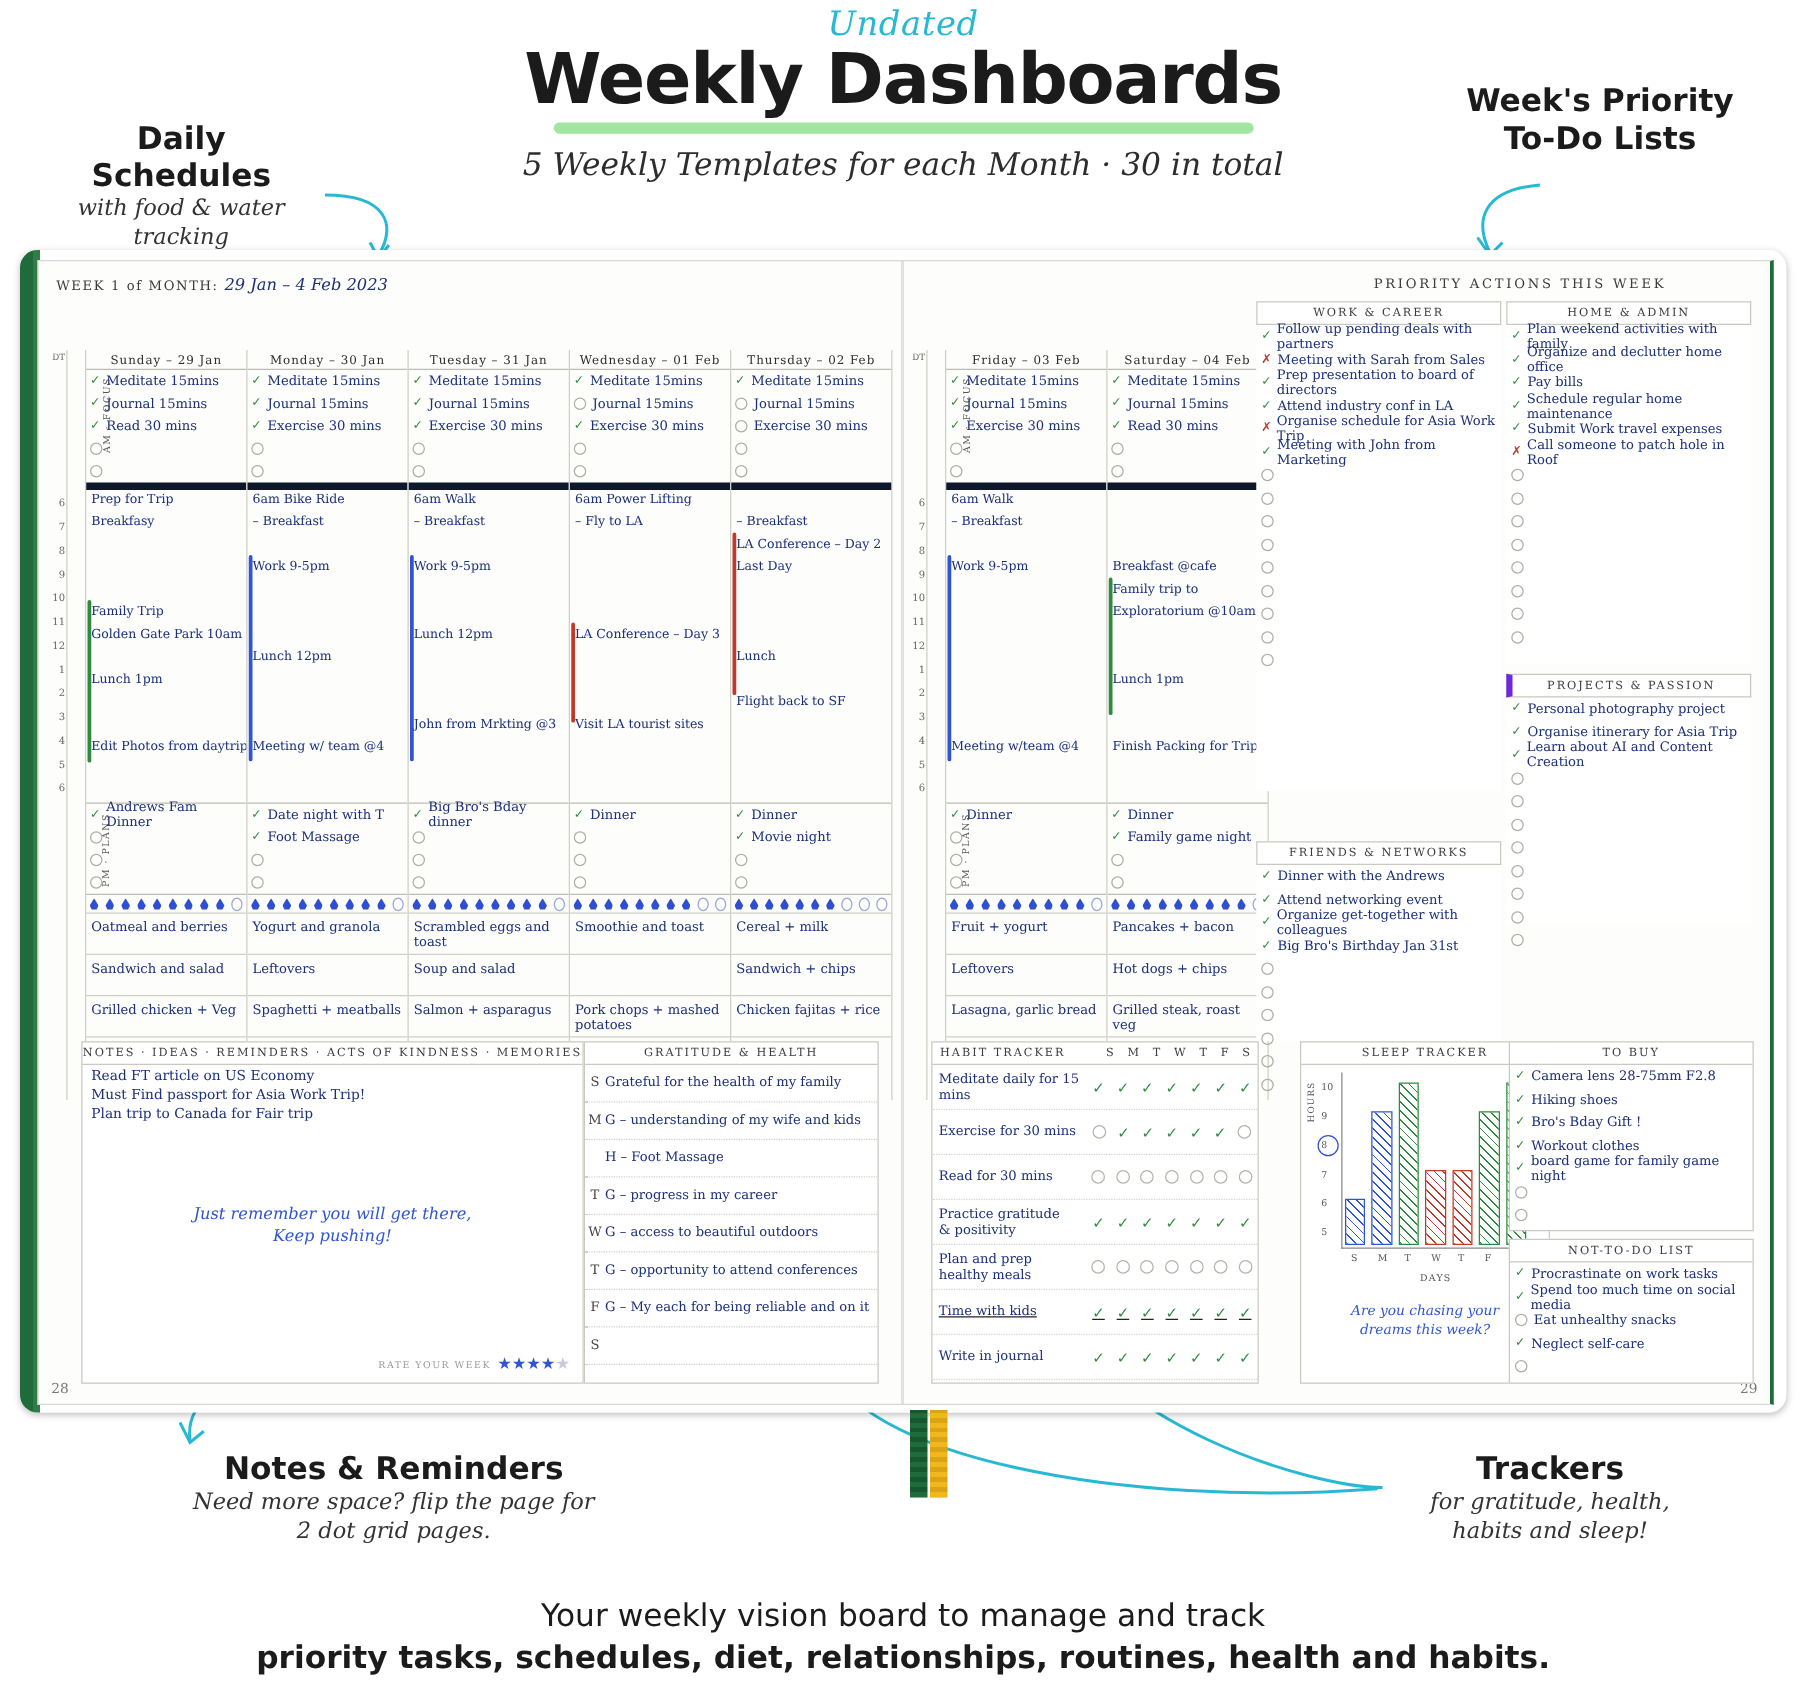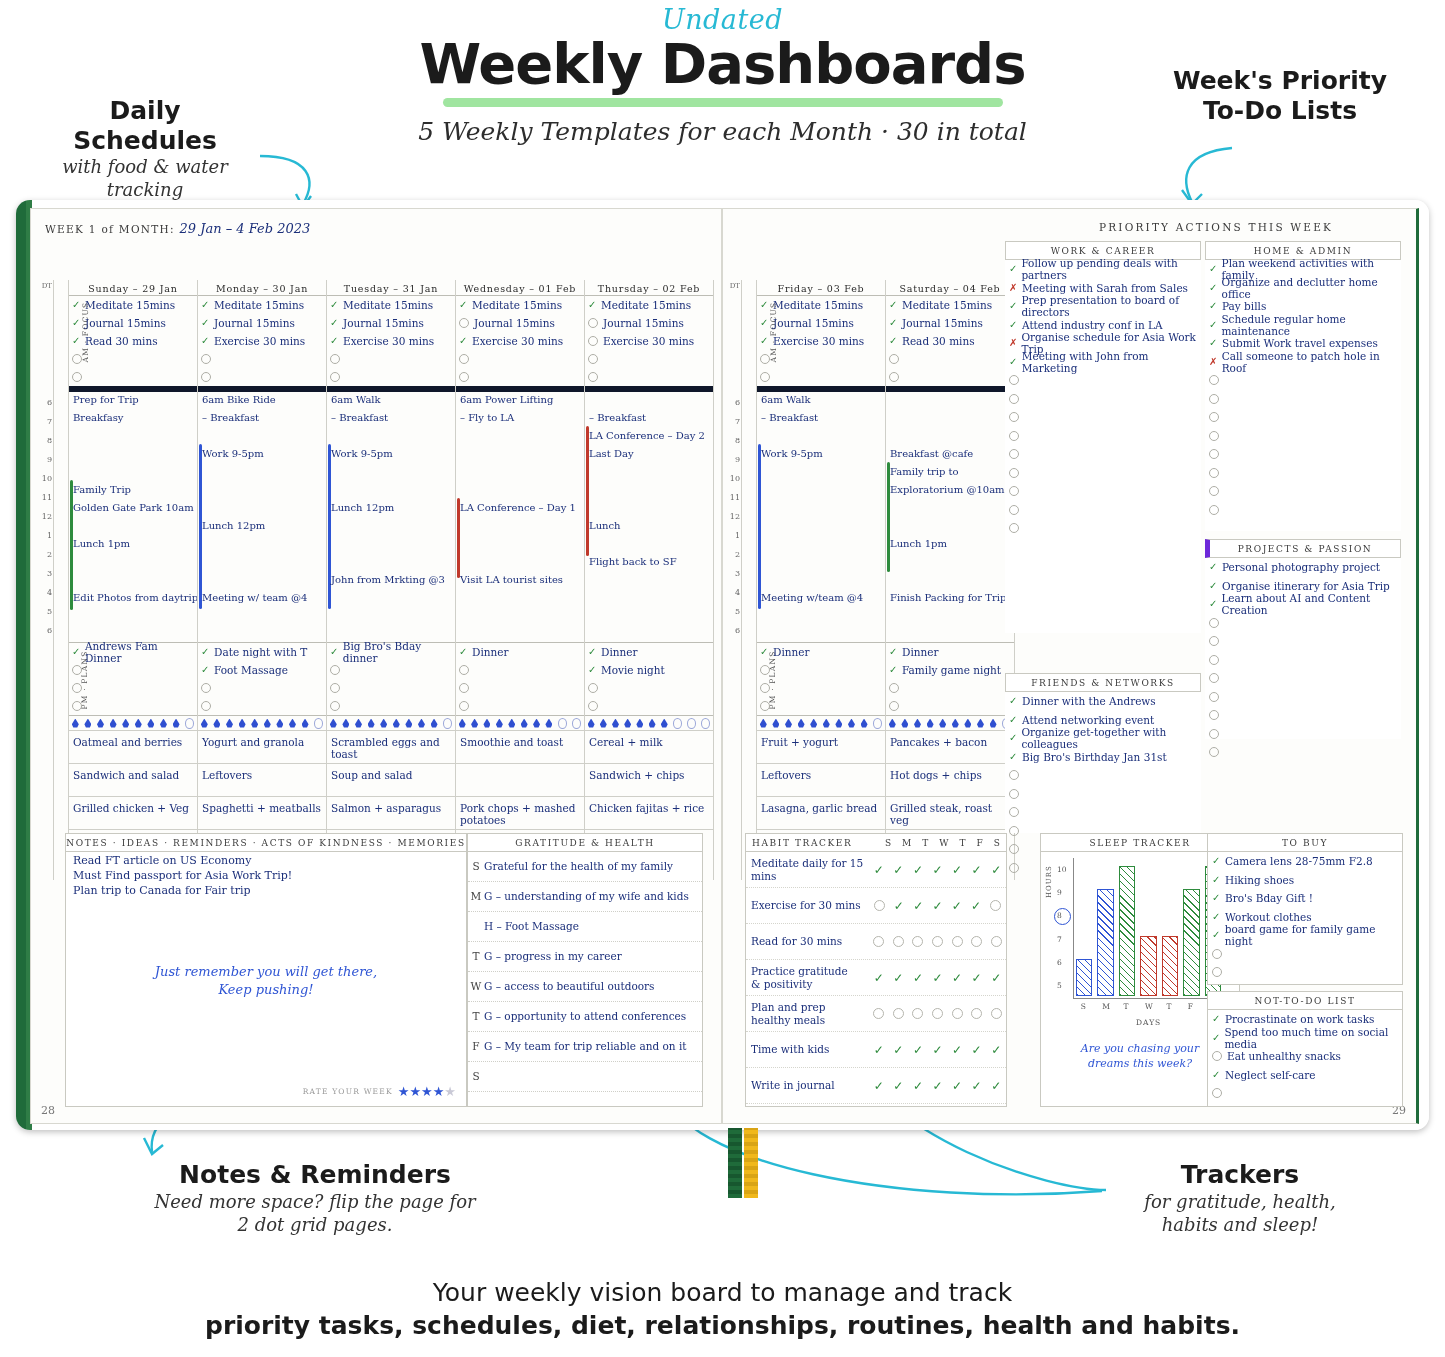--- a/index.html
+++ b/index.html
@@ -381,21 +381,21 @@
             <span></span>
           </div>
           <div class="task">
             <span class="circ"></span>
             <span></span>
           </div>
           <div class="sched">
             <div class="bar" style="top:106px;height:80px;background:#c0392b;left:1px;"></div>
             <div class="ev" style="top:2px;">6am Power Lifting</div>
             <div class="ev" style="top:20px;">– Fly to LA</div>
-            <div class="ev" style="top:110px;">LA Conference – Day 1</div>
+            <div class="ev" style="top:110px;">LA Conference – Day 3</div>
             <div class="ev" style="top:182px;">Visit LA tourist sites</div>
           </div>
           <div class="pm">
             <div class="task">
               <span class="chk">✓</span>
               <span>Dinner</span>
             </div>
             <div class="task">
               <span class="circ"></span>
               <span></span>
@@ -530,21 +530,21 @@
           <div class="grat" style="height: 29px; line-height: 29px;">
             <b>W</b>
             <span>G – access to beautiful outdoors</span>
           </div>
           <div class="grat" style="height: 29px; line-height: 29px;">
             <b>T</b>
             <span>G – opportunity to attend conferences</span>
           </div>
           <div class="grat" style="height: 29px; line-height: 29px;">
             <b>F</b>
-            <span>G – My team for trip reliable and on it</span>
+            <span>G – My each for being reliable and on it</span>
           </div>
           <div class="grat" style="height: 29px; line-height: 29px;">
             <b>S</b>
             <span></span>
           </div>
         </div>
     </div>
   </div>
 
   <div class="page pageR">
@@ -961,21 +961,21 @@
             <div class="tickrow" style="flex:1;">
               <span class="odot"></span>
               <span class="odot"></span>
               <span class="odot"></span>
               <span class="odot"></span>
               <span class="odot"></span>
               <span class="odot"></span>
               <span class="odot"></span>
             </div>
           </div>
-          <div style="display: flex; align-items: center; height: 35px; border-bottom: 1px dotted rgb(213, 213, 205);">
+          <div style="display: flex; align-items: center; height: 35px; border-bottom: 1px dotted rgb(213, 213, 205); text-decoration: underline;">
             <div class="hab" style="width:118px;padding-left:5px;white-space:pre-line;line-height:1.15;">Time with kids</div>
             <div class="tickrow" style="flex:1;">
               <span class="tick">✓</span>
               <span class="tick">✓</span>
               <span class="tick">✓</span>
               <span class="tick">✓</span>
               <span class="tick">✓</span>
               <span class="tick">✓</span>
               <span class="tick">✓</span>
             </div>

